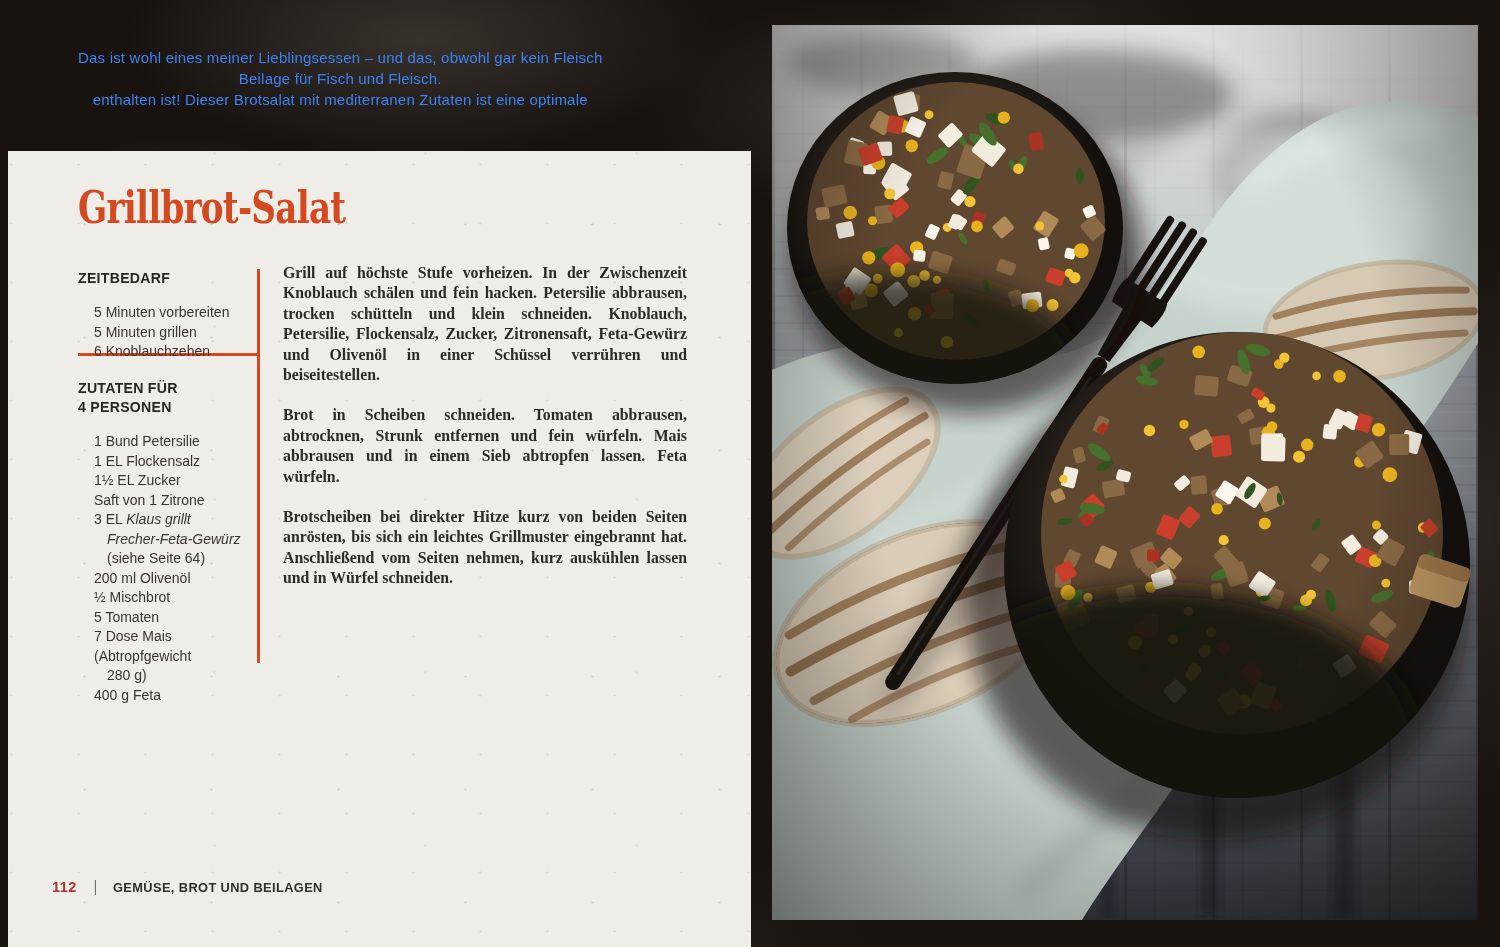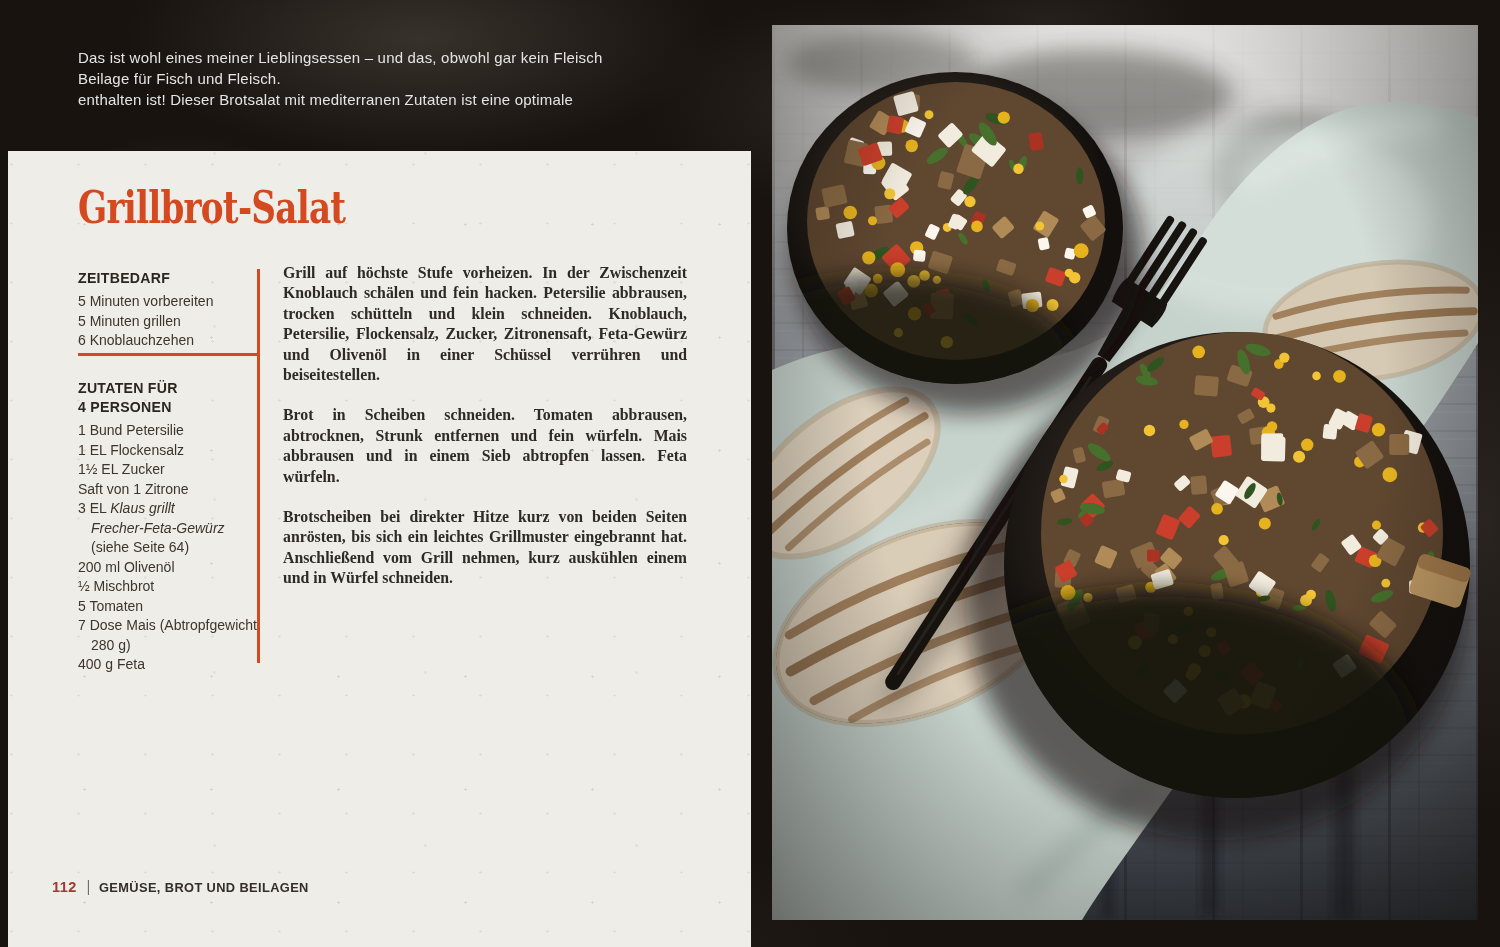--- a/index.html
+++ b/index.html
@@ -14,21 +14,21 @@
       radial-gradient(ellipse 420px 170px at 28% 4%, rgba(128,120,111,.30), transparent 70%),
       radial-gradient(ellipse 300px 150px at 57% 11%, rgba(108,102,95,.22), transparent 70%),
       radial-gradient(ellipse 180px 90px  at 12% 21%, rgba(112,106,99,.20), transparent 70%),
       radial-gradient(ellipse 160px 420px at 99% 55%, rgba(122,114,105,.18), transparent 70%),
       radial-gradient(ellipse 420px 150px at 40% 100%, rgba(96,90,84,.15), transparent 70%),
       radial-gradient(ellipse 220px 80px  at 70% 2%,  rgba(100,94,88,.18), transparent 70%);
   }
   
   .intro{
     position:absolute;left:78px;top:47px;z-index:2;
-    color:#e5e5e5;font-size:15px;line-height:21px;letter-spacing:.2px;
+    color:#3b82f6;font-size:15px;line-height:21px;letter-spacing:.2px;text-align:center;
   }
   
   .paper{
     position:absolute;left:8px;top:151px;width:743px;height:800px;z-index:1;
     background-color:var(--paper,#efede8);
     background-image:
       radial-gradient(rgba(70,62,54,.15) 1px, transparent 1.4px),
       radial-gradient(rgba(70,62,54,.10) 1px, transparent 1.4px),
       radial-gradient(rgba(70,62,54,.07) 1.4px, transparent 1.8px);
     background-size:127px 113px, 67px 59px, 211px 173px;
@@ -39,32 +39,32 @@
     font-family:"DejaVu Serif","Liberation Serif",serif;font-weight:700;
     font-size:45px;color:var(--accent-orange,#d4491f);
     transform:scaleX(.76);transform-origin:left top;letter-spacing:-1px;white-space:nowrap;
   }
   .rule-h{position:absolute;left:70px;top:202px;width:181px;height:3px;background:var(--accent-orange,#d4491f);}
   .rule-v{position:absolute;left:249px;top:118px;width:3px;height:394px;background:var(--accent-orange,#d4491f);}
   .side-h{
     margin:0 0 5px 0;font-size:15px;font-weight:700;color:#2b2620;
     letter-spacing:.3px;line-height:19px;transform:scaleX(.94);transform-origin:left;white-space:nowrap;
   }
-  .side-list{list-style:none;margin:0;padding:0;font-size:14px;line-height:19.5px;color:#3b352d;}
+  .side-list{list-style:none;margin:16px;padding:0;font-size:14px;line-height:19.5px;color:#3b352d;}
   .side-list em{}
   .side-list .indent{padding-left:13px;}
   .time-block{position:absolute;left:70px;top:117px;width:180px;}
   .ingredients-block{position:absolute;left:70px;top:227px;width:190px;}
   .instructions{
     position:absolute;left:275px;top:112px;width:404px;
     font-family:"Liberation Serif",serif;font-size:15.8px;line-height:20.4px;
     color:var(--ink,#2e2a25);text-align:justify;font-weight:bold;
   }
   .instructions p{margin:0 0 20px 0;}
-  .page-footer{position:absolute;left:44px;top:726px;display:flex;align-items:center;gap:9px;}
+  .page-footer{position:absolute;left:44px;top:726px;display:flex;align-items:center;gap:16px;}
   .pageno{color:var(--page-number-red,#a83730);font-weight:700;font-size:14.5px;letter-spacing:.5px;}
   .sep{color:#474239;font-size:17px;font-weight:400;transform:scaleX(.6);}
   .chapter{
     font-weight:700;font-size:13.5px;color:#332e28;letter-spacing:.4px;
     transform:scaleX(.95);transform-origin:left;white-space:nowrap;
   }
   
   .photo{position:absolute;left:772px;top:25px;width:706px;height:895px;overflow:hidden;z-index:1;margin:0;}
   .wood{
     position:absolute;inset:0;background-color:#8e949a;
@@ -129,21 +129,21 @@
           <li>7 Dose Mais (Abtropfgewicht</li>
           <li class="indent">280 g)</li>
           <li>400 g Feta</li>
         </ul>
     </section>
 
     <article class="instructions">
 
     <p>Grill auf höchste Stufe vorheizen. In der Zwischenzeit Knoblauch schälen und fein hacken. Petersilie abbrausen, trocken schütteln und klein schneiden. Knoblauch, Petersilie, Flockensalz, Zucker, Zitronensaft, Feta-Gewürz und Olivenöl in einer Schüssel verrühren und beiseitestellen.</p>
         <p>Brot in Scheiben schneiden. Tomaten abbrausen, abtrocknen, Strunk entfernen und fein würfeln. Mais abbrausen und in einem Sieb abtropfen lassen. Feta würfeln.</p>
-        <p>Brotscheiben bei direkter Hitze kurz von beiden Seiten anrösten, bis sich ein leichtes Grillmuster eingebrannt hat. Anschließend vom Grill nehmen, kurz auskühlen einem und in Würfel schneiden.</p>
+        <p>Brotscheiben bei direkter Hitze kurz von beiden Seiten anrösten, bis sich ein leichtes Grillmuster eingebrannt hat. Anschließend vom Seiten nehmen, kurz auskühlen lassen und in Würfel schneiden.</p>
       </article>
 
     <footer class="page-footer">
       <span class="pageno">112</span>
       <span class="sep">|</span>
       <span class="chapter">GEMÜSE, BROT UND BEILAGEN</span>
     </footer>
   </main>
 
   <figure class="photo">

